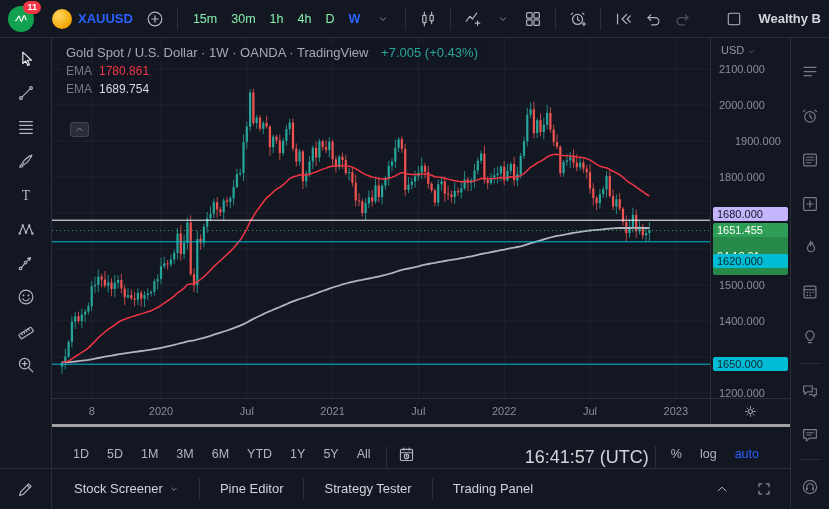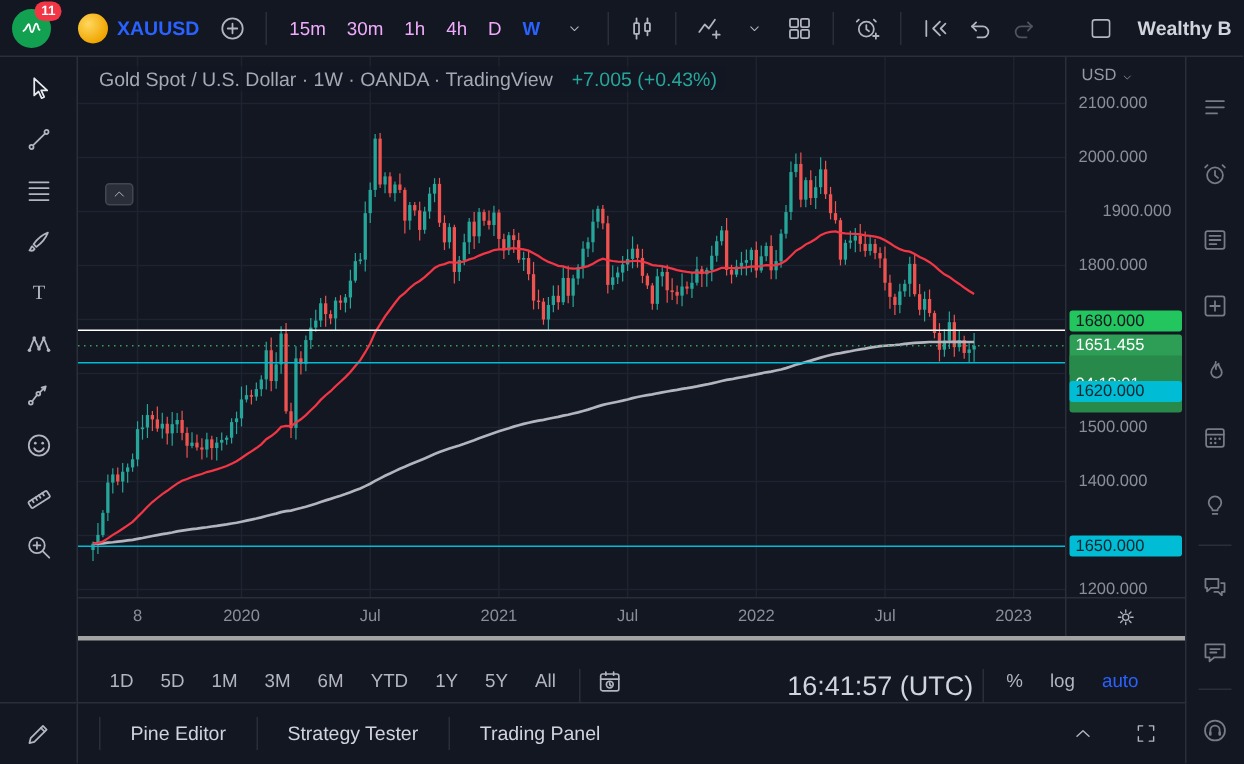--- a/index.html
+++ b/index.html
@@ -20,21 +20,21 @@
   .icon-btn{display:flex;align-items:center;justify-content:center;width:28px;height:28px;color:#b2b5be;border-radius:4px;flex:none}
   .icon-btn.dim{color:#50535e}
   .flex-spacer{flex:1}
   .avatar{position:relative;width:26px;height:26px;margin-right:10px;flex:none}
   .avatar-c{width:26px;height:26px;border-radius:50%;background:#12a150;color:#fff;display:flex;align-items:center;justify-content:center}
   .badge{position:absolute;top:-5px;right:-7px;background:#f23645;color:#fff;font-size:9px;font-weight:700;border-radius:8px;padding:1px 4px;line-height:11px}
   .symbol-group{display:flex;align-items:center;gap:6px;padding:0 6px;flex:none}
   .symbol-logo{width:20px;height:20px;border-radius:50%;background:radial-gradient(circle at 35% 35%,#ffd75e,#f0a500 72%)}
   .symbol-name{color:#2962ff;font-weight:700;font-size:13px}
   .intervals{display:flex;align-items:center}
-  .tb-btn{padding:0 7px;font-size:12.5px;color:#f0abfc;line-height:28px}
+  .tb-btn{padding:0 7px;font-size:12.5px;color:#86efac;line-height:28px}
   .tb-btn.active{color:#2962ff;font-weight:700}
   .username{color:#d1d4dc;font-weight:600;font-size:13px;margin-left:8px;white-space:nowrap}
 
   
   .left-rail{grid-row:2;border-right:1px solid #2a2e39;display:flex;flex-direction:column;align-items:center}
   #left-tools{display:flex;flex-direction:column;align-items:center;padding-top:4px}
   .tool-btn{width:32px;height:32px;display:flex;align-items:center;justify-content:center;color:#b2b5be;margin:1px 0;border-radius:4px}
   .tool-btn.active-tool{color:#e8e9ed}
   .rail-bottom{margin-top:auto;width:100%;height:41px;border-top:1px solid #2a2e39;display:flex;align-items:center;justify-content:center}
 
@@ -46,21 +46,21 @@
   .legend-row{width:fit-content;background:rgba(19,23,34,.7);padding:1px 6px;border-radius:2px;font-size:13px;color:#a5a9b2;margin-bottom:2px}
   .legend-row .chg{color:#26a69a;margin-left:9px}
   .ema-row{width:fit-content;background:rgba(19,23,34,.7);padding:1px 6px;border-radius:2px;font-size:12px;margin-bottom:2px}
   .ema-lbl{color:#787b86;margin-right:7px}
   .collapse-btn{position:absolute;left:18px;top:84px;width:19px;height:15px;background:#2a2e39;border:1px solid #434651;border-radius:3px;color:#b2b5be;display:flex;align-items:center;justify-content:center;z-index:3}
 
   .price-axis{width:80px;position:relative;border-left:1px solid #2a2e39;font-size:11px;color:#8a8e99}
   .usd{position:absolute;top:6px;left:10px;display:flex;align-items:flex-end;gap:3px;color:#9598a1}
   .axis-tick{position:absolute;left:8px;line-height:13px}
   .tag{position:absolute;left:2px;width:75px;border-radius:2px;padding:0 4px;font-size:11px;line-height:14px;height:14px;z-index:2}
-  .tag-white{background:#22c55e;color:#131722}
+  .tag-white{background:#c4b5fd;color:#131722}
   .tag-cyan{background:#00bcd4;color:#0b2830}
   .tag-last{background:#2e9d55;color:#fff;height:28px;padding:0}
   .tag-last .r1{padding:0 4px;line-height:14px}
   .tag-last .r2{padding:12px 4px;line-height:14px;background:#27894a;border-radius:0 0 2px 2px}
 
   .time-row{display:flex;height:26px}
   .time-axis{width:658px;position:relative;border-top:1px solid #2a2e39;font-size:11px;color:#8a8e99}
   .t-tick{position:absolute;top:6px;transform:translateX(-50%);white-space:nowrap}
   .axis-corner{width:80px;border-top:1px solid #2a2e39;border-left:1px solid #2a2e39;display:flex;align-items:center;justify-content:center;color:#6f7480}
 
@@ -648,20 +648,24 @@
             <line x1="0" x2="658" y1="182.2" y2="182.2" stroke="#ffffff" stroke-width="1"></line>
             <line x1="0" x2="658" y1="203.8" y2="203.8" stroke="#00bcd4" stroke-width="1"></line>
             <line x1="0" x2="658" y1="326.2" y2="326.2" stroke="#00bcd4" stroke-width="1"></line>
             <line x1="0" x2="658" y1="192.5" y2="192.5" stroke="#3aa05c" stroke-width="1" stroke-dasharray="1 3"></line>
           </svg>
         <div class="legend">
           <div class="legend-row">
             <span>Gold Spot / U.S. Dollar · 1W · OANDA · TradingView</span>
             <span class="chg">+7.005 (+0.43%)</span>
           </div>
+          <div id="legend-emas">
+              <div class="ema-row"><span class="ema-lbl">EMA</span><span style="color: rgb(242, 54, 69);">1780.861</span></div>
+              <div class="ema-row"><span class="ema-lbl">EMA</span><span style="color: rgb(215, 218, 224);">1689.754</span></div>
+            </div>
         </div>
         <button class="collapse-btn">
           <svg class="ic" viewBox="0 0 22 22" width="11" height="11">
               <path d="M5.5 13.5L11 8l5.5 5.5"></path>
             </svg>
         </button>
       </div>
       <div class="price-axis" id="price-axis">
         <div class="usd">
           <span>USD</span>
@@ -729,20 +733,23 @@
       <span class="clock">16:41:57 (UTC)</span>
       <div class="sep"></div>
       <div class="scales" id="scale-btns">
           <button class="scale-btn">%</button>
           <button class="scale-btn">log</button>
           <button class="scale-btn active">auto</button>
         </div>
     </div>
     <div class="panel-bar">
       <div class="panel-items" id="panel-items">
+          <button class="panel-item">Stock Screener<svg class="ic" viewBox="0 0 22 22" width="10" height="10">
+              <path d="M6 9l5 5 5-5"></path>
+            </svg></button>
           <div class="sep"></div>
           <button class="panel-item">Pine Editor</button>
           <div class="sep"></div>
           <button class="panel-item">Strategy Tester</button>
           <div class="sep"></div>
           <button class="panel-item">Trading Panel</button>
         </div>
       <div class="flex-spacer"></div>
       <button class="icon-btn">
         <svg class="ic" viewBox="0 0 22 22" width="16" height="16">

